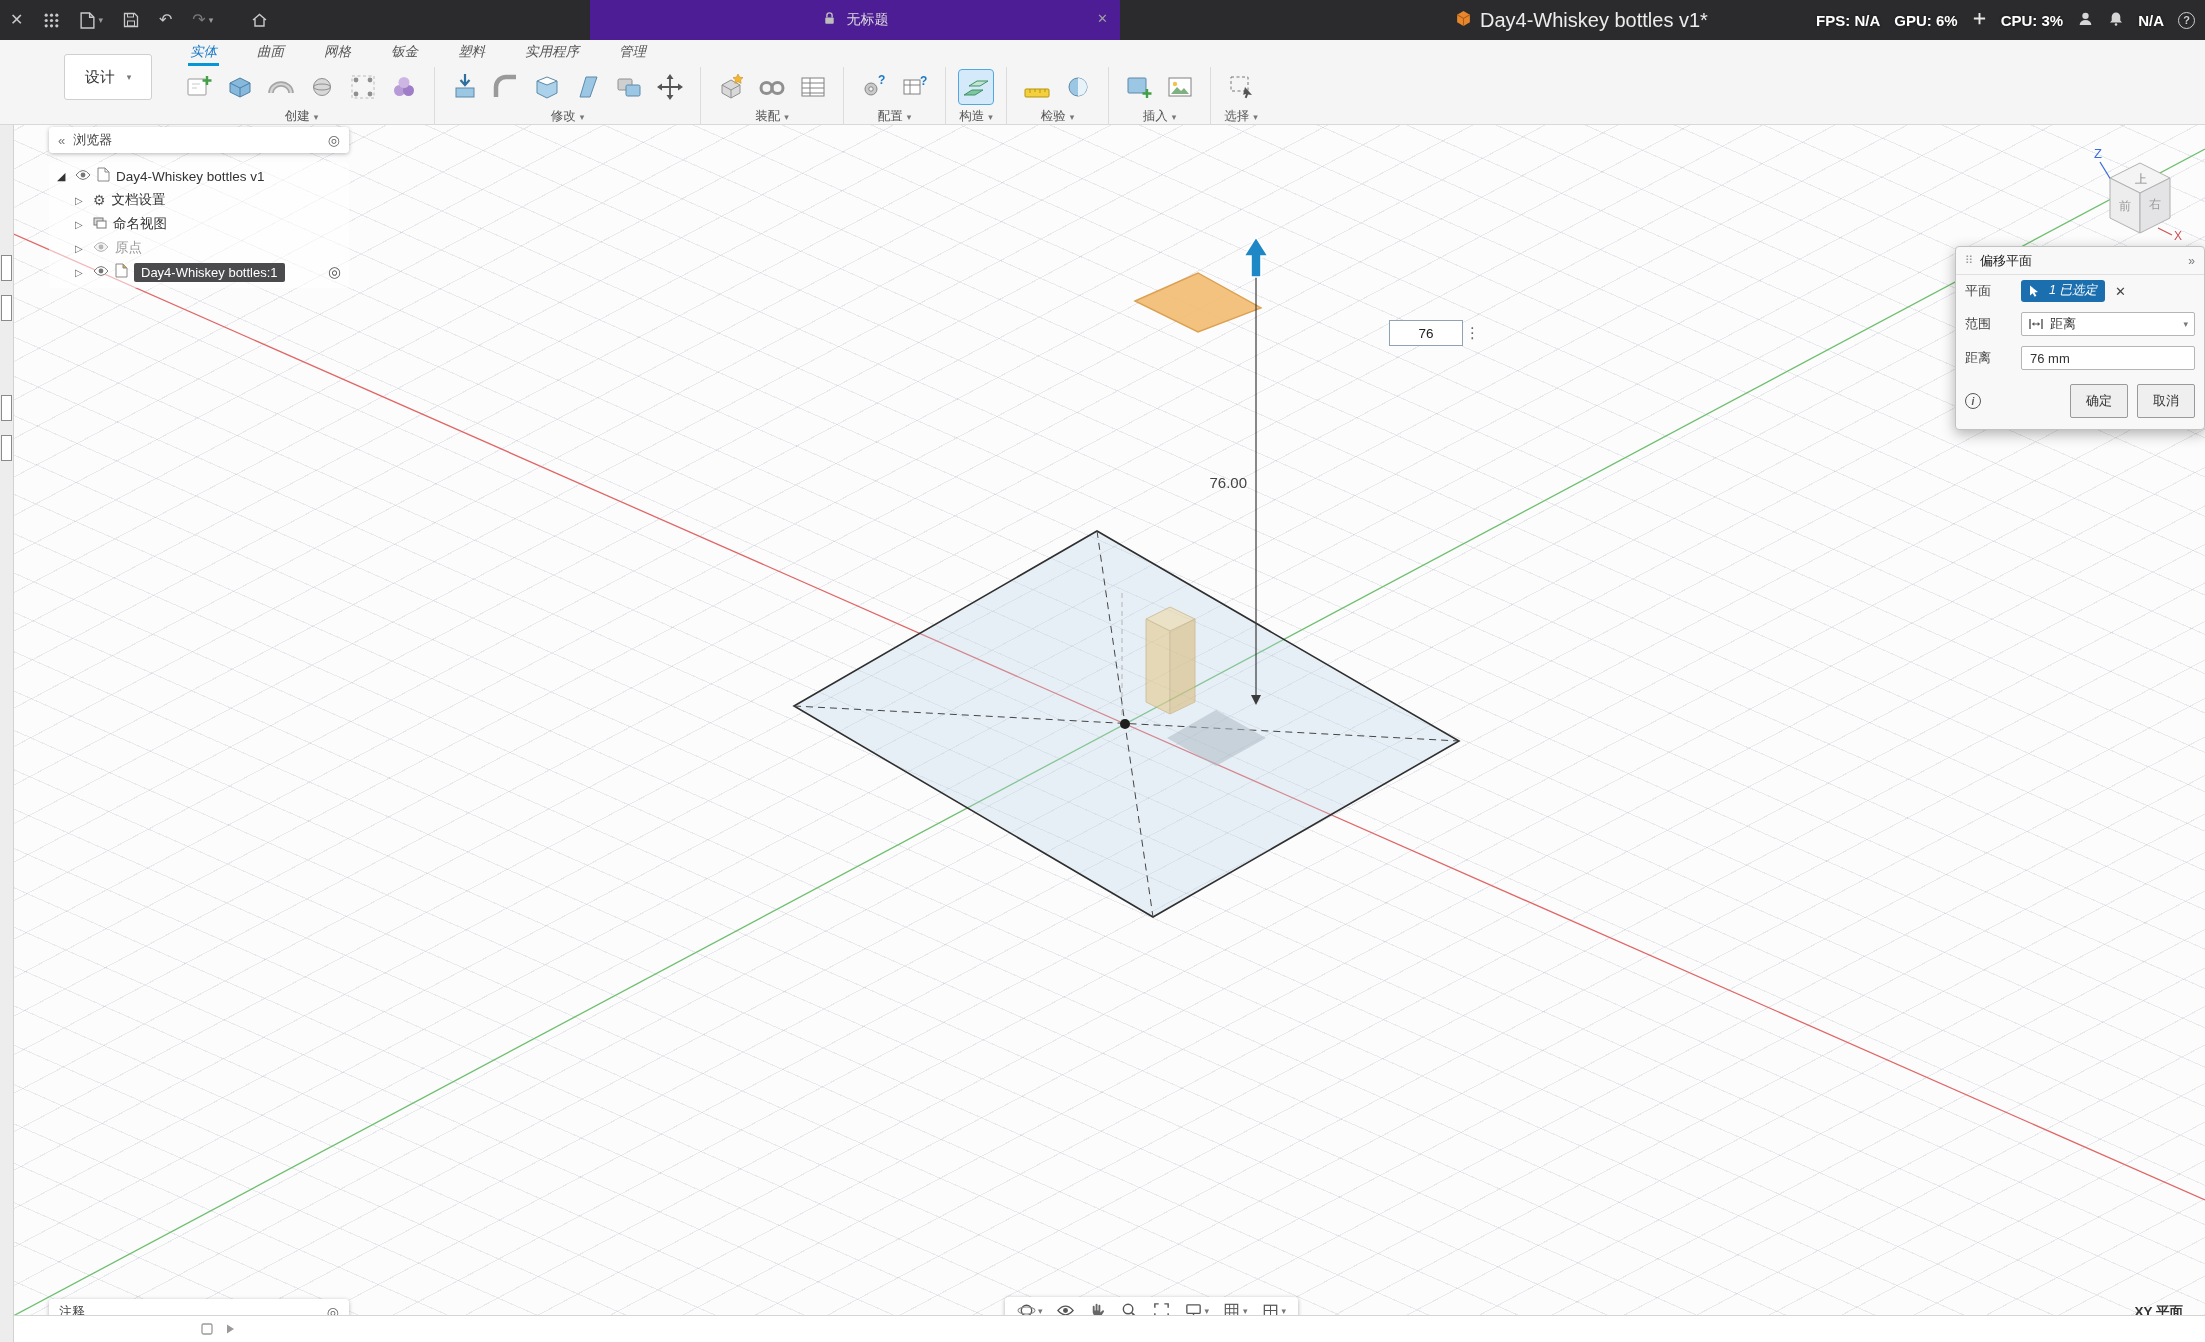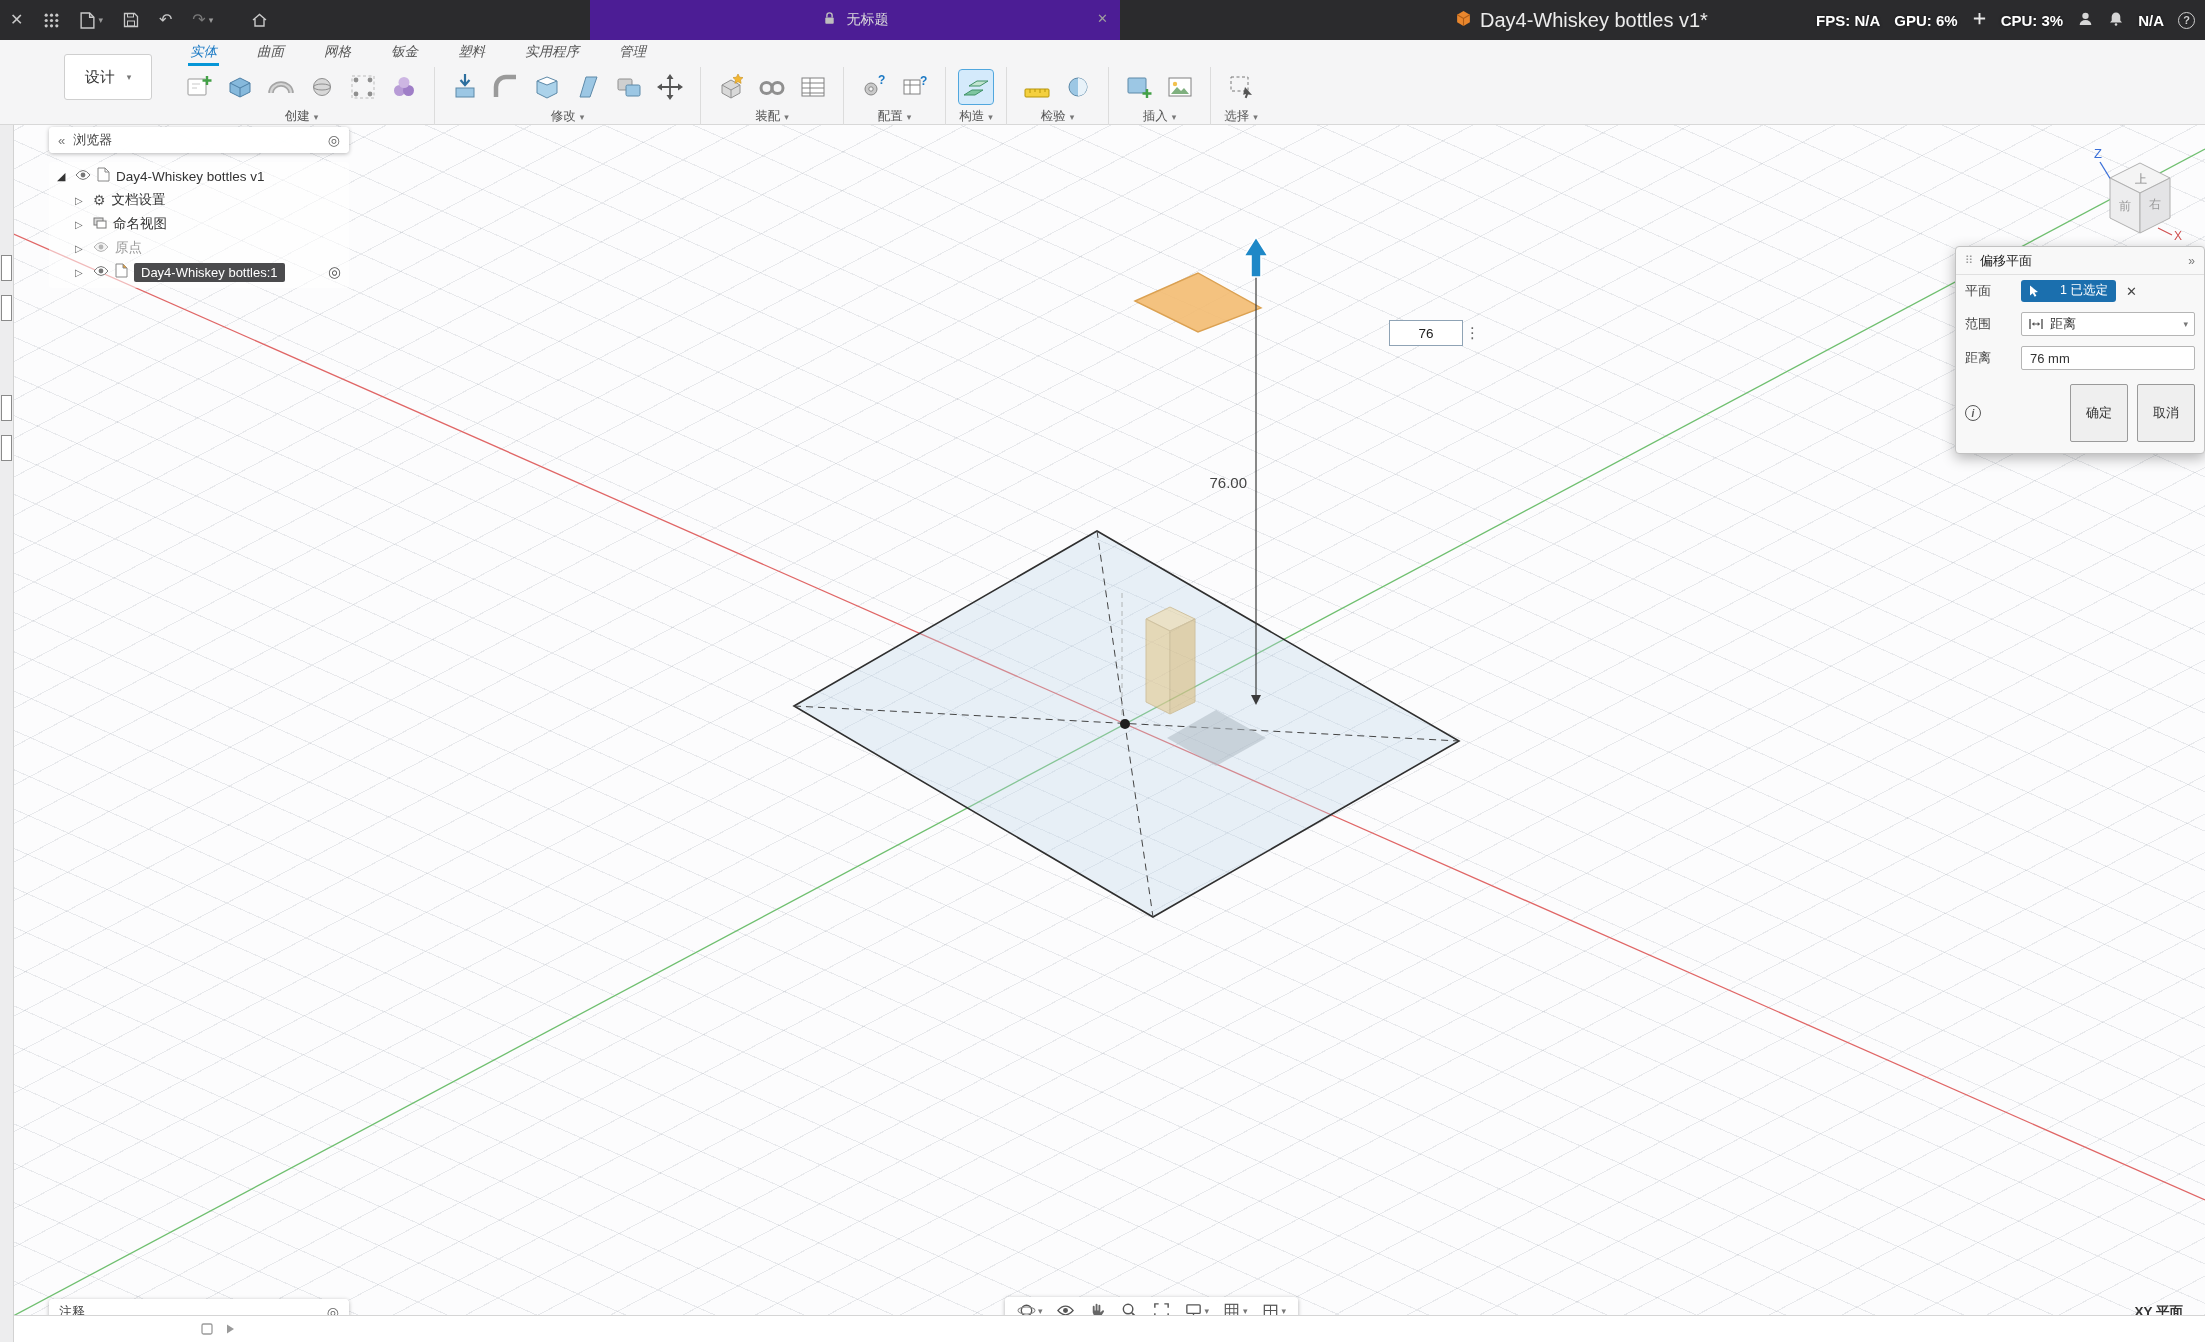--- a/index.html
+++ b/index.html
@@ -62,27 +62,27 @@
   .radio { margin-left:auto; margin-right:8px; color:#555; font-size:15px; cursor:pointer; }
 
   
   #dialog { position:absolute; left:1955px; top:246px; width:250px; background:#f8f8f8; border:1px solid #c2c2c2; border-radius:4px; box-shadow:0 4px 14px rgba(0,0,0,.3); z-index:30; font-size:13px; color:#333; }
   .dtitle { height:28px; display:flex; align-items:center; gap:7px; padding:0 9px; border-bottom:1px solid #e0e0e0; }
   .dgrip { color:#9a9a9a; font-size:11px; cursor:grab; }
   .dtext { font-size:13px; color:#222; }
   .dexp { color:#777; font-size:12px; cursor:pointer; }
   .drow { display:flex; align-items:center; padding:5px 9px; gap:6px; }
   .dlabel { width:50px; color:#444; }
-  .chip { background:#1b6fae; color:#fff; border-radius:3px; padding:2px 8px 3px; display:flex; align-items:center; gap:21px; font-size:12.5px; cursor:pointer; }
+  .chip { background:#1b6fae; color:#fff; border-radius:3px; padding:2px 8px 3px; display:flex; align-items:center; gap:10px; font-size:12.5px; cursor:pointer;font-style:italic; }
   .chip-x { color:#444; font-size:13px; margin-left:4px; cursor:pointer; }
   .dselect { flex:1; background:#fff; border:1px solid #b5b5b5; border-radius:2px; height:24px; display:flex; align-items:center; gap:6px; padding:0 6px; cursor:pointer; }
   .dinput { flex:1; background:#fff; border:1px solid #b5b5b5; border-radius:2px; height:24px; display:flex; align-items:center; padding:0 8px; }
   .dfooter { display:flex; align-items:center; padding:9px 9px 11px; gap:9px; }
   .ibadge { width:16px; height:16px; border:1.3px solid #555; border-radius:50%; font-size:10px; color:#555; display:flex; align-items:center; justify-content:center; font-style:italic; font-weight:bold; }
-  .dbtn { padding:19px 15px; border:1px solid #9a9a9a; background:#efefef; border-radius:2px; font-size:13px; color:#333; cursor:pointer; }
+  .dbtn { padding:7px 15px; border:1px solid #9a9a9a; background:#efefef; border-radius:2px; font-size:13px; color:#333; cursor:pointer; }
 
   
   #offset-float { position:absolute; left:1389px; top:320px; z-index:15; display:flex; align-items:center; gap:2px; }
   #offset-float input { width:74px; height:26px; border:1px solid #8fa3b5; background:#fff; font-size:13.5px; text-align:center; color:#222; font-family:inherit; }
   .vgrip { color:#666; font-size:15px; cursor:grab; }
 
   
   #viewcube { position:absolute; left:2078px; top:136px; width:120px; height:120px; z-index:10; }
 
   

